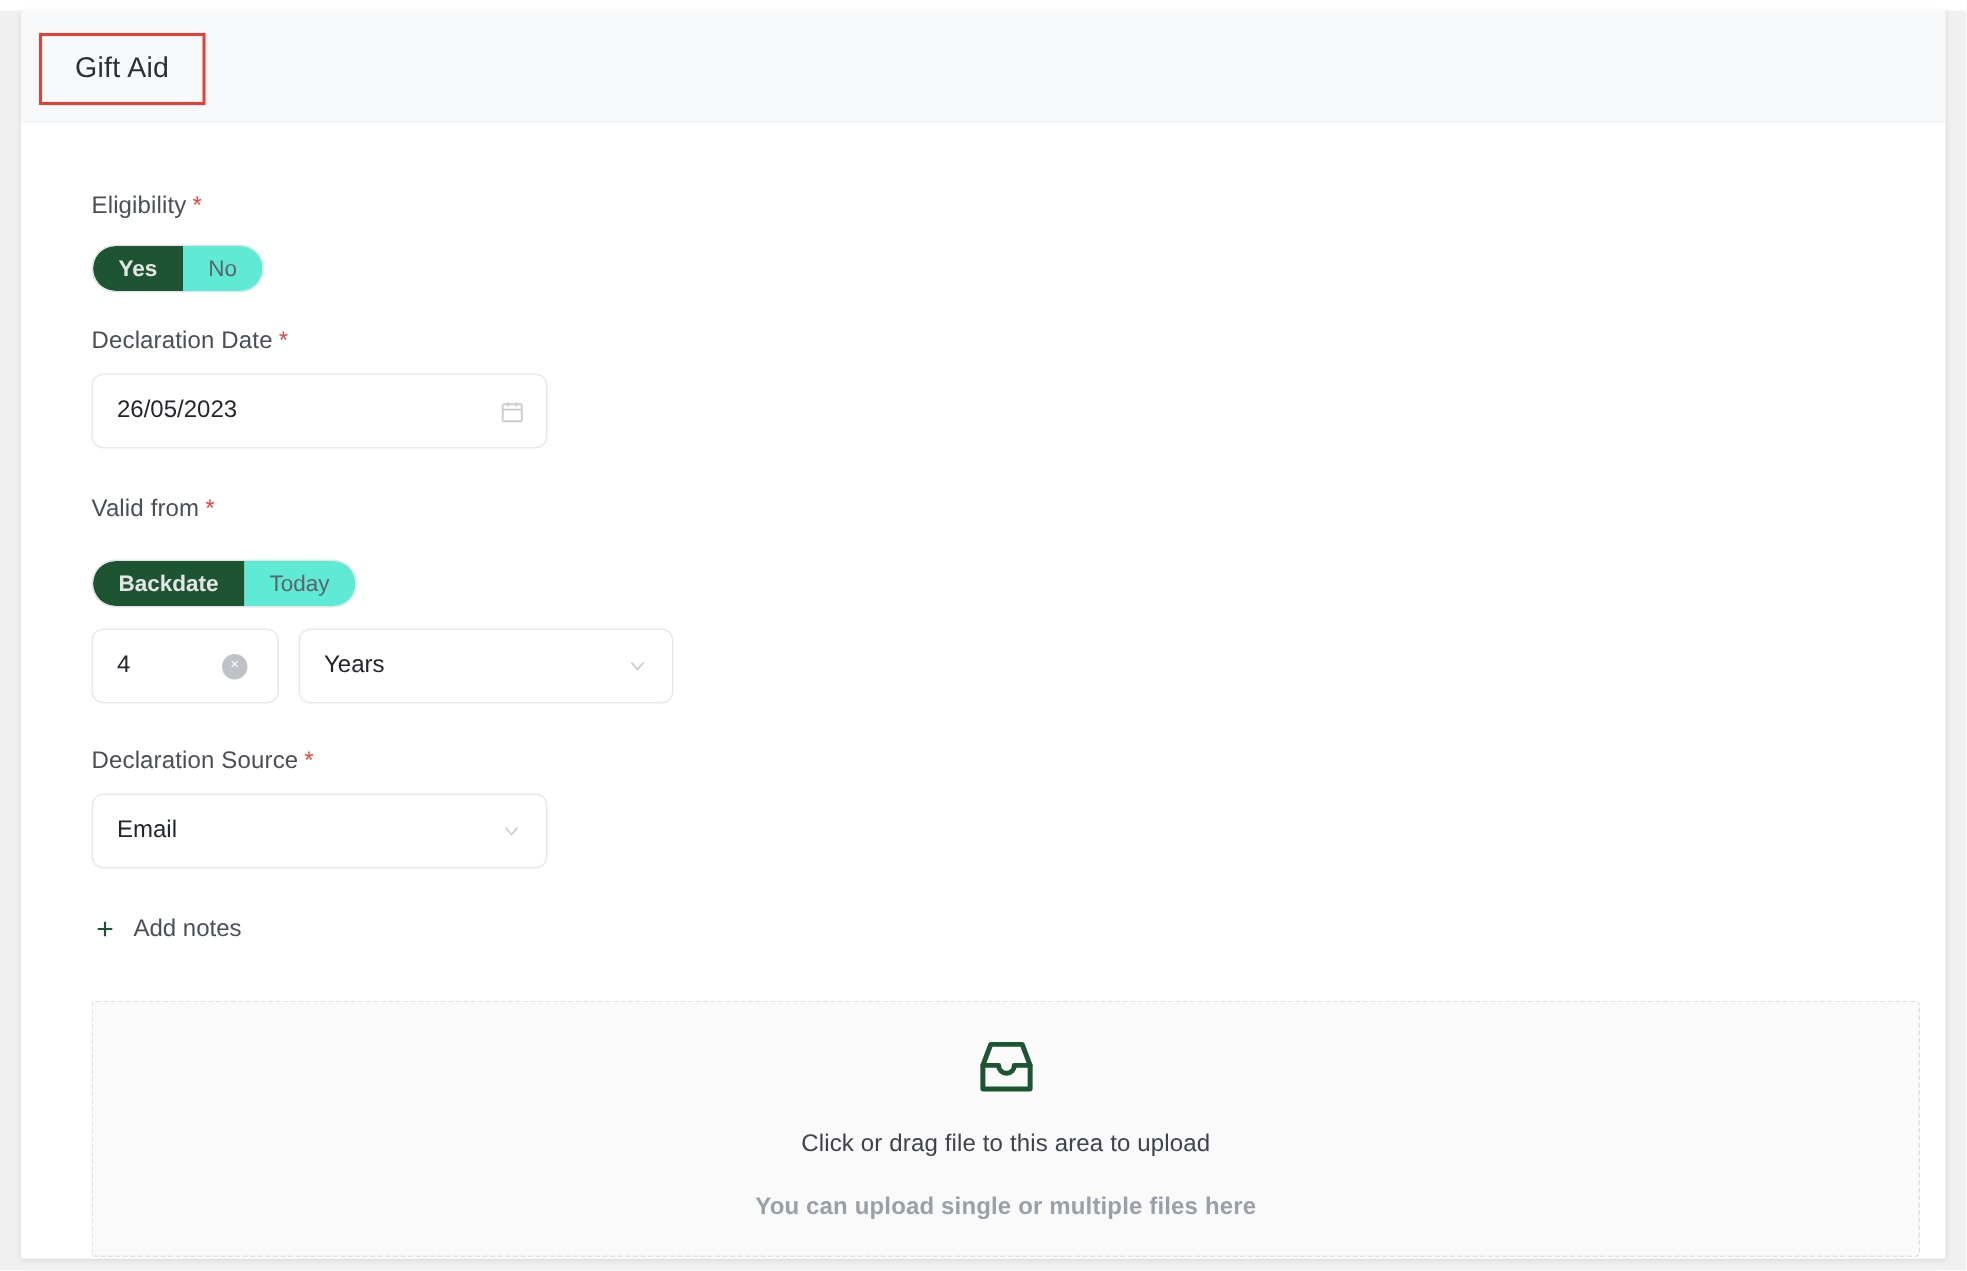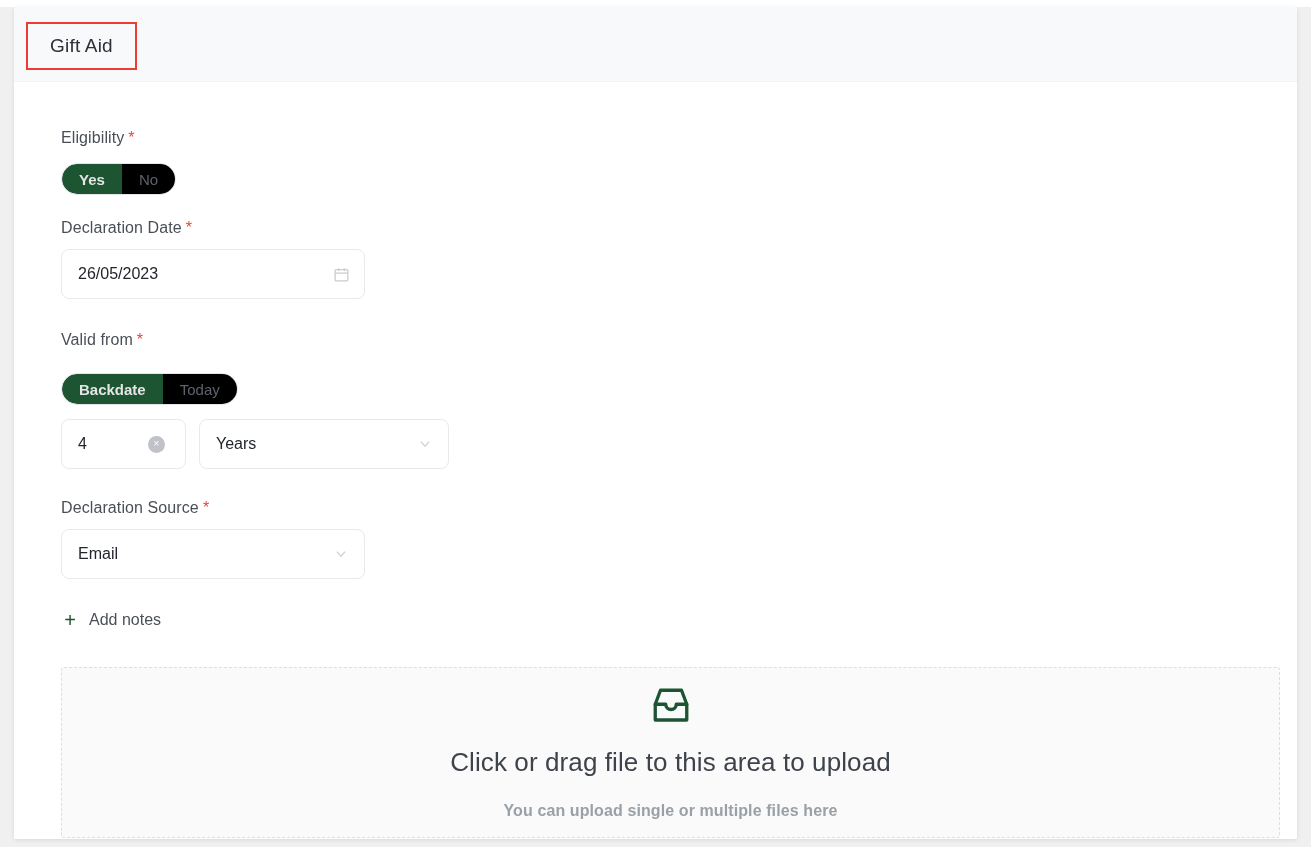--- a/index.html
+++ b/index.html
@@ -109,21 +109,21 @@
     overflow: hidden;
   }
   .seg {
     display: flex;
     align-items: center;
     justify-content: center;
     font-size: 15px;
     padding: 0 17px;
     color: #5d636c;
     cursor: pointer;
-    background: #000000;
+    background: #5eead4;
     white-space: nowrap;
   }
   .seg.active {
     background: #1d5532;
     color: #e5e5e5;
     font-weight: 600;
   }
   .seg.active.first { border-radius: 16px 0 0 16px; }
 
   
@@ -193,21 +193,21 @@
     border-radius: 3px;
     background: #fafafa;
     display: flex;
     flex-direction: column;
     align-items: center;
     justify-content: center;
     cursor: pointer;
   }
   .dropzone .inbox-icon { margin-bottom: 16px; }
   .dz-title {
-    font-size: 26px;
+    font-size: 16px;
     color: #3e434b;
     letter-spacing: .1px;
     margin-bottom: 24px;
   }
   .dz-sub {
     font-size: 16px;
     color: #9aa0a8;
     letter-spacing: .1px;
     font-weight: bold;
   }

